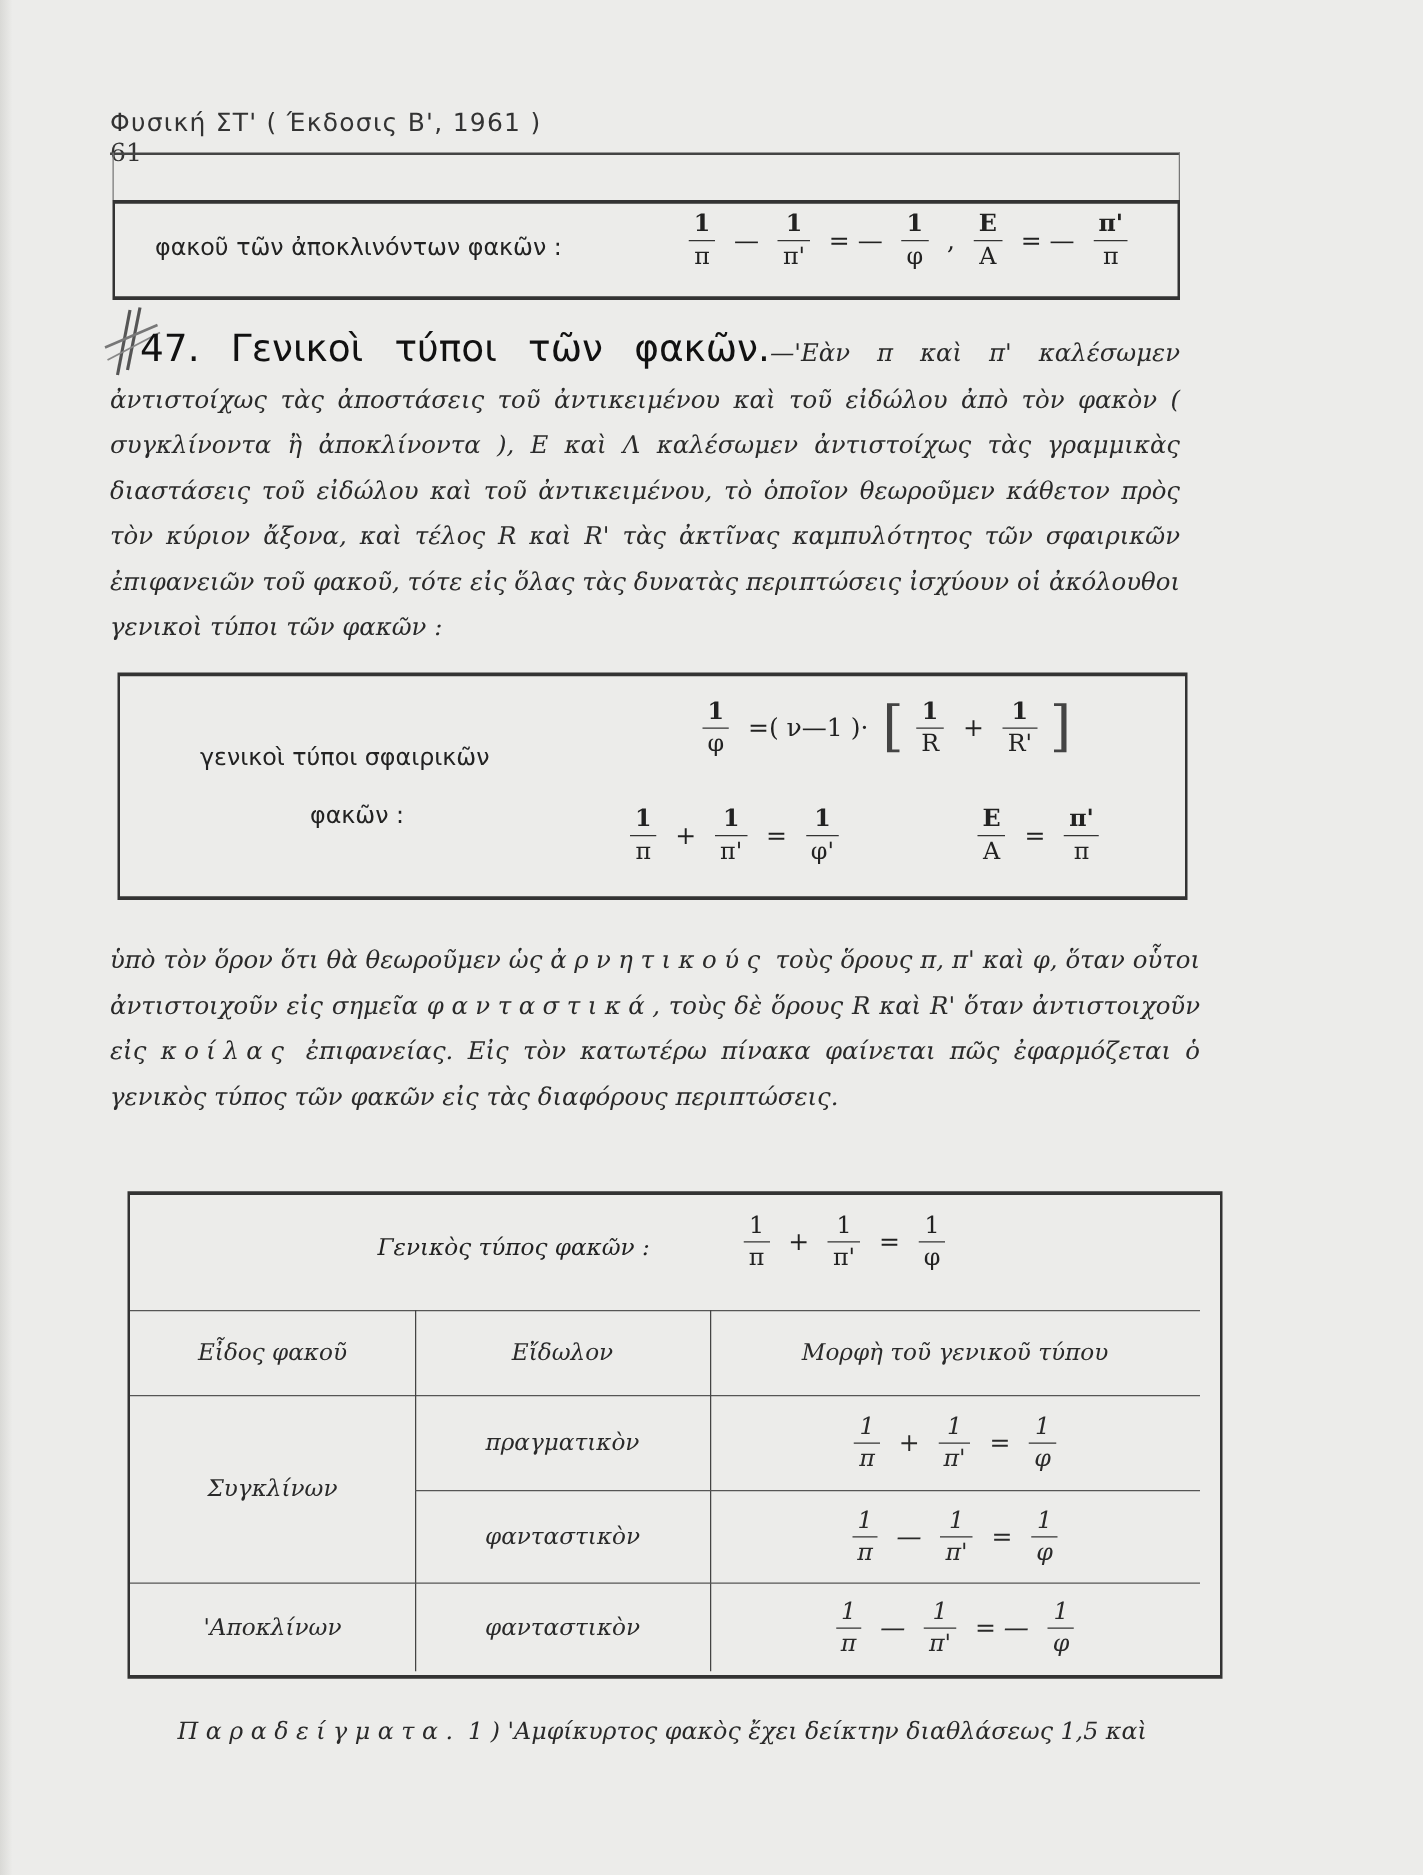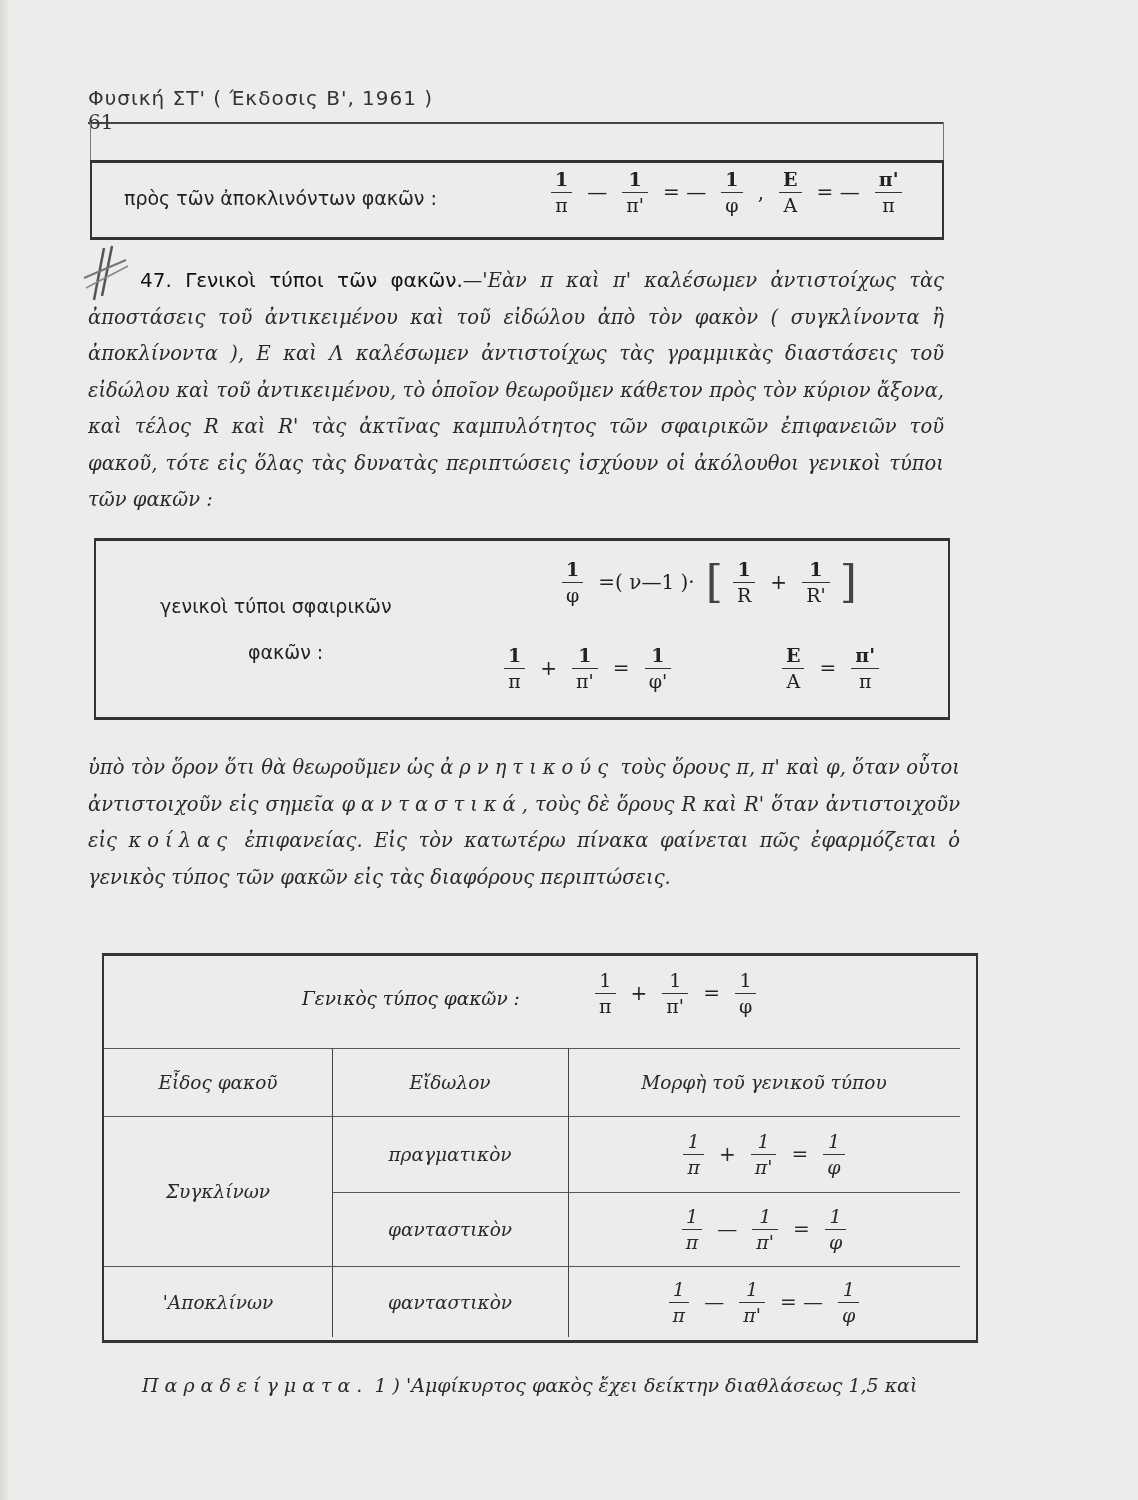--- a/index.html
+++ b/index.html
@@ -51,21 +51,21 @@
     .formula.bold .num { font-weight: bold; }
 
     .section {
       position: absolute; left: 88px; top: 262px; width: 856px;
       font-family: "DejaVu Serif", serif; font-style: italic;
       font-size: 19.5px; line-height: 36.5px; color: #2a2a2a;
       text-align: justify;
     }
     .section .num-title {
       font-family: "DejaVu Sans", sans-serif; font-style: normal;
-      font-size: 20px; color: #111; margin-left: 52px;
+      font-size: 30px; color: #111; margin-left: 24px;
     }
     .hashmark {
       position: absolute; left: 82px; top: 244px; width: 48px; height: 60px;
     }
 
     .box2 { left: 94px; top: 538px; width: 852px; height: 176px; border-top-width: 3px; border-bottom-width: 3px; }
     .box2 .label1 { position: absolute; left: 52px; top: 54px; font-family: "DejaVu Sans", sans-serif; font-size: 19px; margin-left: 12px; }
     .box2 .label2 { position: absolute; left: 152px; top: 100px; font-family: "DejaVu Sans", sans-serif; font-size: 19px; }
     .box2 .f1 { position: absolute; left: 462px; top: 18px; }
     .box2 .f2 { position: absolute; left: 404px; top: 104px; }
@@ -113,21 +113,21 @@
 <div class="page-edge"></div>
 
 <div class="header">
   <span class="title">Φυσική ΣΤ' ( Έκδοσις Β', 1961 )</span>
   <span class="pageno">61</span>
 </div>
 <div class="hr-top"></div>
 <div class="empty-box"></div>
 
 <div class="box box1">
-  <span class="label">πρὸς τῶν ἀποκλινόντων φακῶν :</span>
+  <span class="label">φακοῦ τῶν ἀποκλινόντων φακῶν :</span>
   <span class="formula bold">
     <span class="frac">
         <span class="num">1</span>
         <span class="bar"></span>
         <span class="den">π</span>
       </span>
     <span class="op">—</span>
     <span class="frac">
         <span class="num">1</span>
         <span class="bar"></span>

